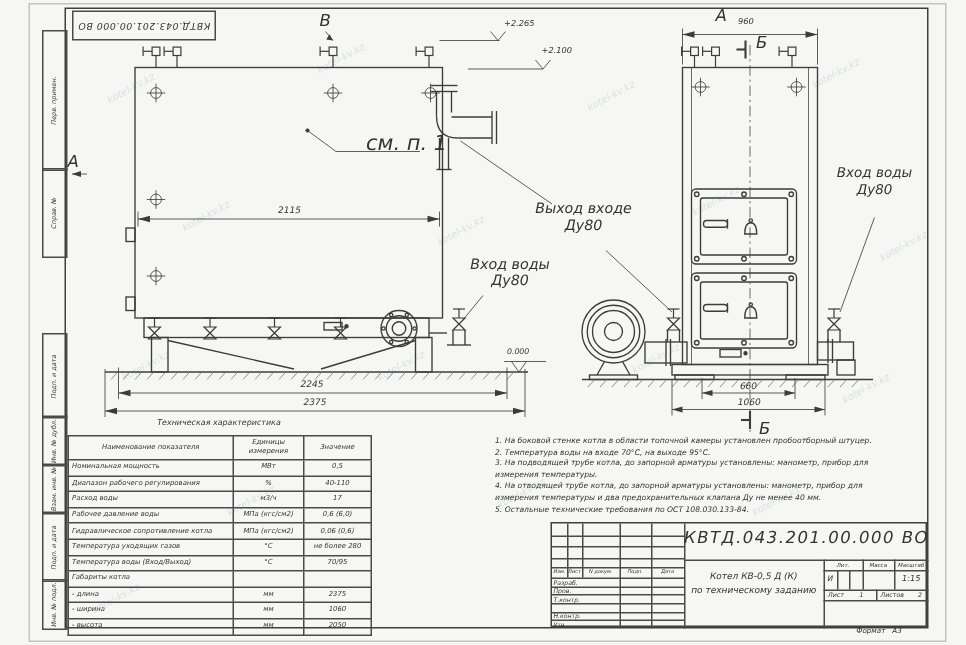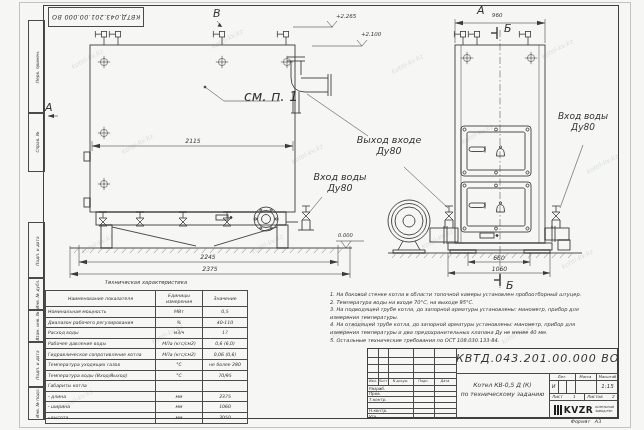--- a/index.html
+++ b/index.html
@@ -454,32 +454,20 @@
     <div class="tbtxt" style="left:1px;top:65px;font-size:4.1px;">Утв.</div>
     <div class="tbtxt" style="left:181px;top:25.5px;width:26px;text-align:center;font-size:3.7px;">Лит.</div>
     <div class="tbtxt" style="left:207px;top:25.5px;width:21px;text-align:center;font-size:3.7px;">Масса</div>
     <div class="tbtxt" style="left:228px;top:25.5px;width:23px;text-align:center;font-size:3.7px;">Масштаб</div>
     <div class="tbtxt" style="left:181px;top:34px;width:9px;text-align:center;font-size:5px;">И</div>
     <div class="tbtxt" style="left:228px;top:34px;width:23px;text-align:center;font-size:5.5px;">1:15</div>
     <div class="tbtxt" style="left:184px;top:45px;font-size:4.2px;">Лист</div>
     <div class="tbtxt" style="left:205px;top:45px;font-size:4.2px;">1</div>
     <div class="tbtxt" style="left:219px;top:45px;font-size:4.2px;">Листов</div>
     <div class="tbtxt" style="left:244px;top:45px;font-size:4.2px;">2</div>
-    <div id="logo">
-      <span class="bars">
-          <i></i>
-          <i></i>
-          <i></i>
-        </span>
-      <span class="nm">KVZR</span>
-      <span class="sub">
-        <span style="display:block">КОТЕЛЬНЫЙ</span>
-        <span style="display:block">ЗАВОД РЭП</span>
-      </span>
-    </div>
   </div>
 
   <div class="lbl" style="left:556px;top:419px;width:60px;font-size:4.8px;text-align:center;">
     <span>Формат</span>&nbsp;&nbsp;
     <span>А3</span>
   </div>
 
 </div>
 
 </body></html>

